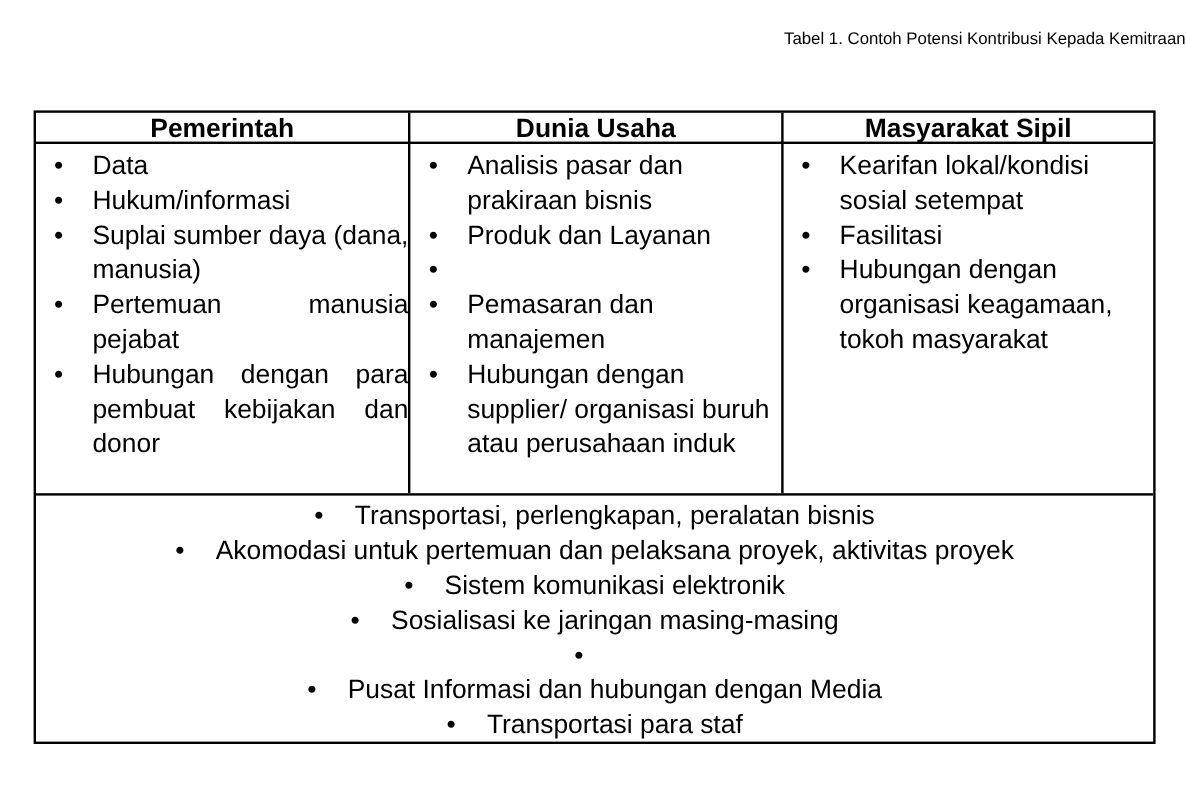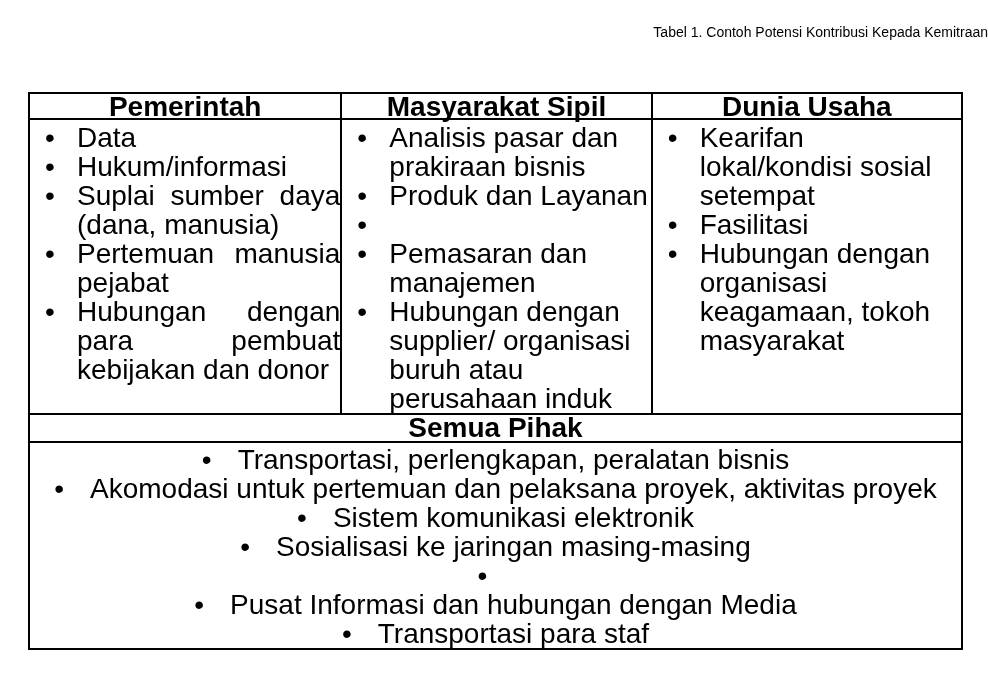--- a/index.html
+++ b/index.html
@@ -9,21 +9,21 @@
     font-family: "Liberation Sans", sans-serif;
     position: relative; overflow: hidden;
   }
   .title {
     position: absolute; top: 20px; left: 0; width: 988px;
     text-align: right; font-size: 14px; line-height: 25px;
   }
   .tbl {
     position: absolute; left: 28px; top: 92px; width: 935px;
     border: 2px solid #000; box-sizing: border-box;
-    font-size: 28px;
+    font-size: 22px;
   }
   .row3 { display: grid; grid-template-columns: 1fr 1fr 1fr; }
   .cell { box-sizing: border-box; min-width: 0; }
   .cell + .cell { border-left: 2px solid #000; }
   .head-row .cell {
     height: 26px; border-bottom: 2px solid #000;
     font-weight: bold; text-align: center; line-height: 26px;
   }
   .head-row .cell + .cell { border-bottom: 2px solid #000; }
   .body-row .cell { min-height: 291px; padding: 3px 0 0 0; }
@@ -42,22 +42,22 @@
   .cli .li-text { flex: 0 0 auto; padding: 0; }
 </style>
 </head>
 <body>
 
 <div class="title">Tabel 1. Contoh Potensi Kontribusi Kepada Kemitraan</div>
 
 <div class="tbl">
   <div class="row3 head-row">
     <div class="cell">Pemerintah</div>
+    <div class="cell">Dunia Usaha</div>
     <div class="cell">Masyarakat Sipil</div>
-    <div class="cell">Dunia Usaha</div>
   </div>
 
   <div class="row3 body-row">
     <div class="cell justify">
         <div class="li">
           <span class="bullet">•</span>
           <span class="li-text">Data</span>
         </div>
         <div class="li">
           <span class="bullet">•</span>
@@ -106,21 +106,20 @@
           <span class="bullet">•</span>
           <span class="li-text">Fasilitasi</span>
         </div>
         <div class="li">
           <span class="bullet">•</span>
           <span class="li-text">Hubungan dengan organisasi keagamaan, tokoh masyarakat</span>
         </div>
       </div>
   </div>
 
-  <div class="span-head">Semua Pihak</div>
 
   <div class="span-body">
       <div class="cli">
         <span class="bullet">•</span>
         <span class="li-text">Transportasi, perlengkapan, peralatan bisnis</span>
       </div>
       <div class="cli">
         <span class="bullet">•</span>
         <span class="li-text">Akomodasi untuk pertemuan dan pelaksana proyek, aktivitas proyek</span>
       </div>

